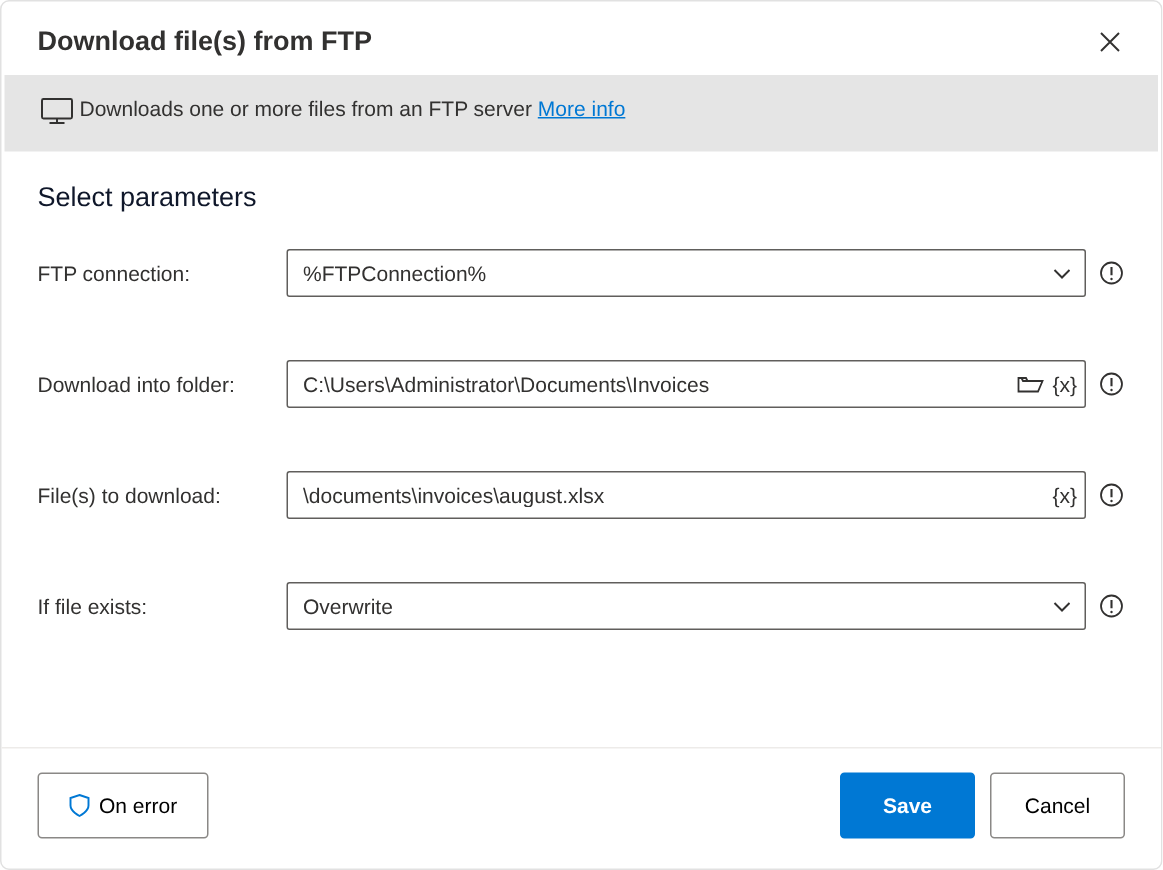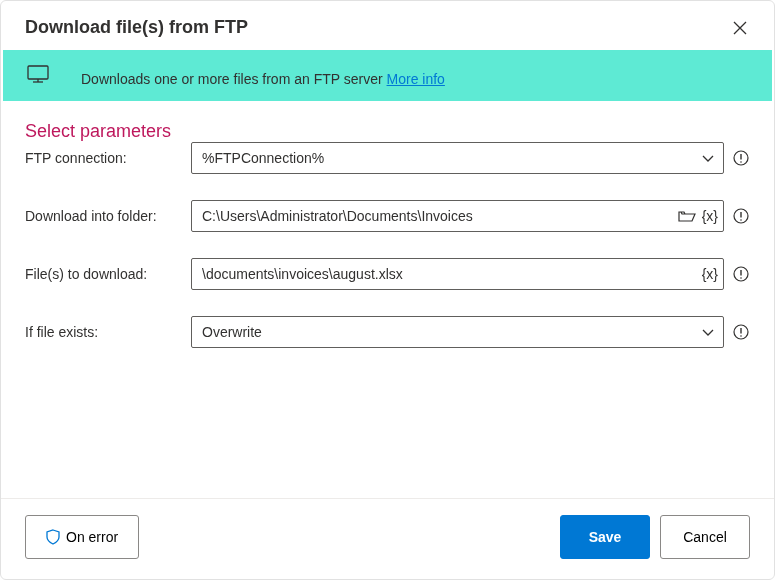--- a/index.html
+++ b/index.html
@@ -33,48 +33,49 @@
     }
     .close-btn {
       cursor: pointer;
       width: 20px;
       height: 20px;
       display: flex;
       align-items: center;
       justify-content: center;
     }
     .info-banner {
-      background: #5eead4;
+      background: #e5e5e5;
       padding: 14px 24px;
       display: flex;
-      align-items: flex-end;
-      gap: 32px;
+      align-items: flex-start;
+      gap: 4px;
       margin: 0 2px;
     }
     .info-banner .icon {
       flex-shrink: 0;
     }
     .info-banner a {
       color: #0078d4;
       text-decoration: underline;
     }
     .content {
       flex: 1;
       padding: 20px 24px;
       overflow-y: auto;
     }
     .section-title {
       font-size: 18px;
       font-weight: 400;
-      color: #be185d;
+      color: #0f172a;
+      margin-bottom: 24px;
     }
     .form-row {
       display: flex;
       align-items: center;
-      margin-bottom: 26px;
+      margin-bottom: 42px;
       gap: 8px;
     }
     .form-label {
       width: 158px;
       flex-shrink: 0;
       font-size: 14px;
     }
     .input-wrapper {
       flex: 1;
       position: relative;

